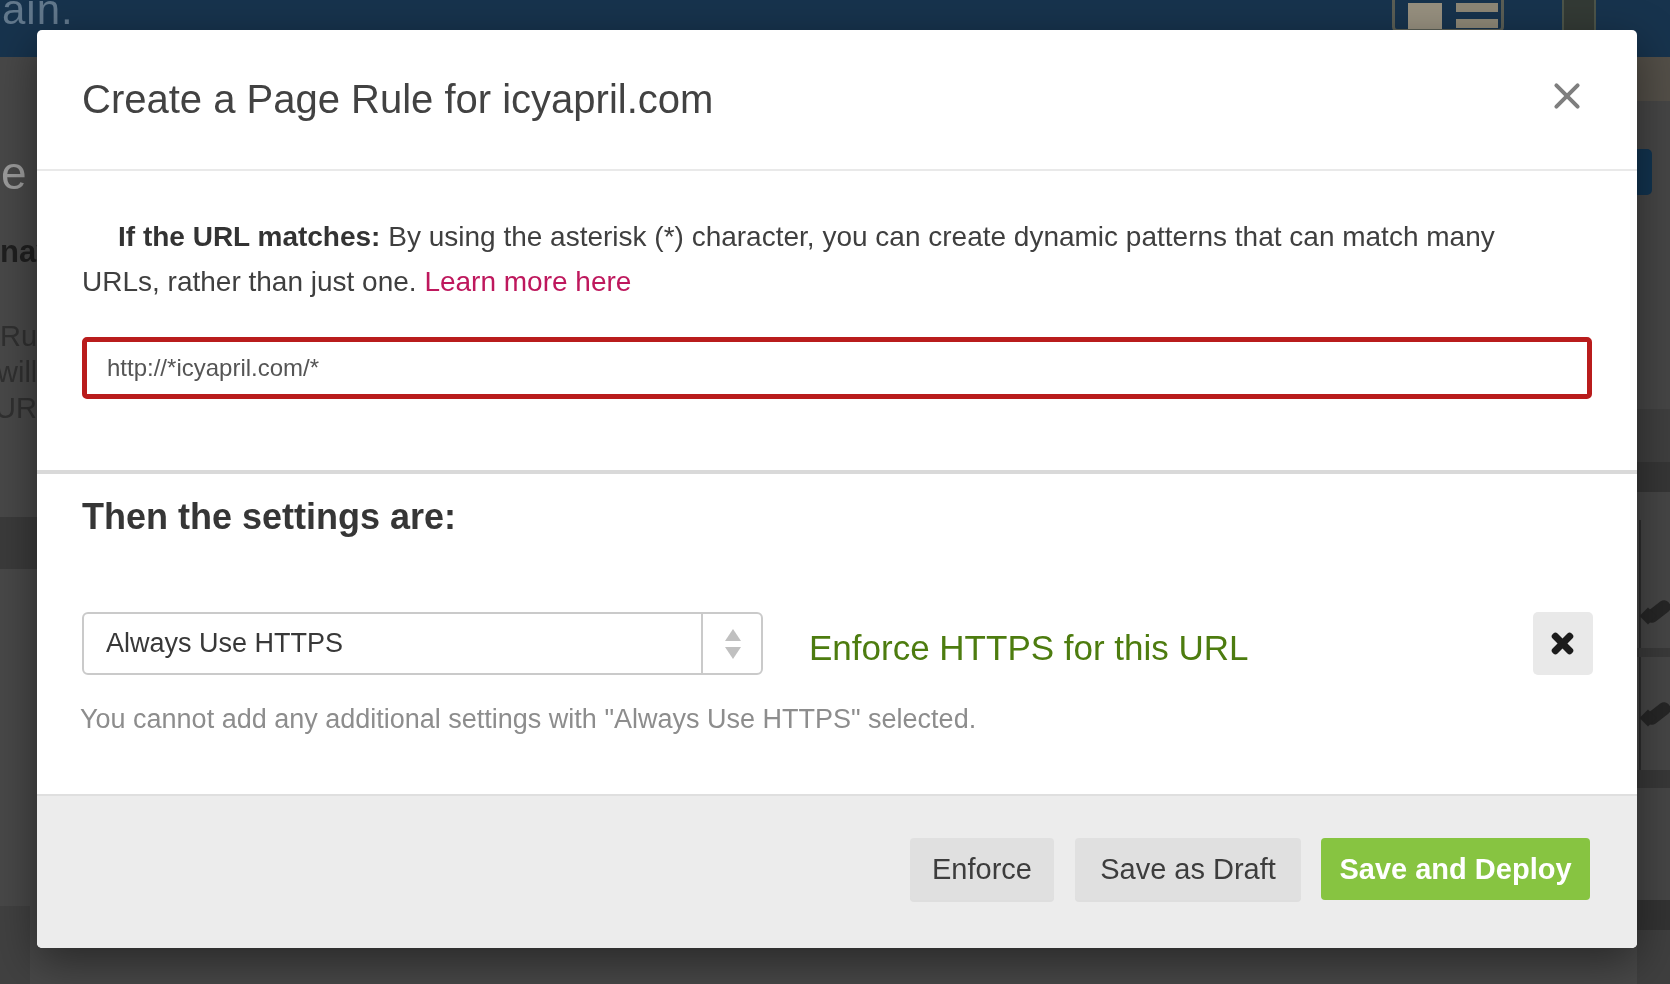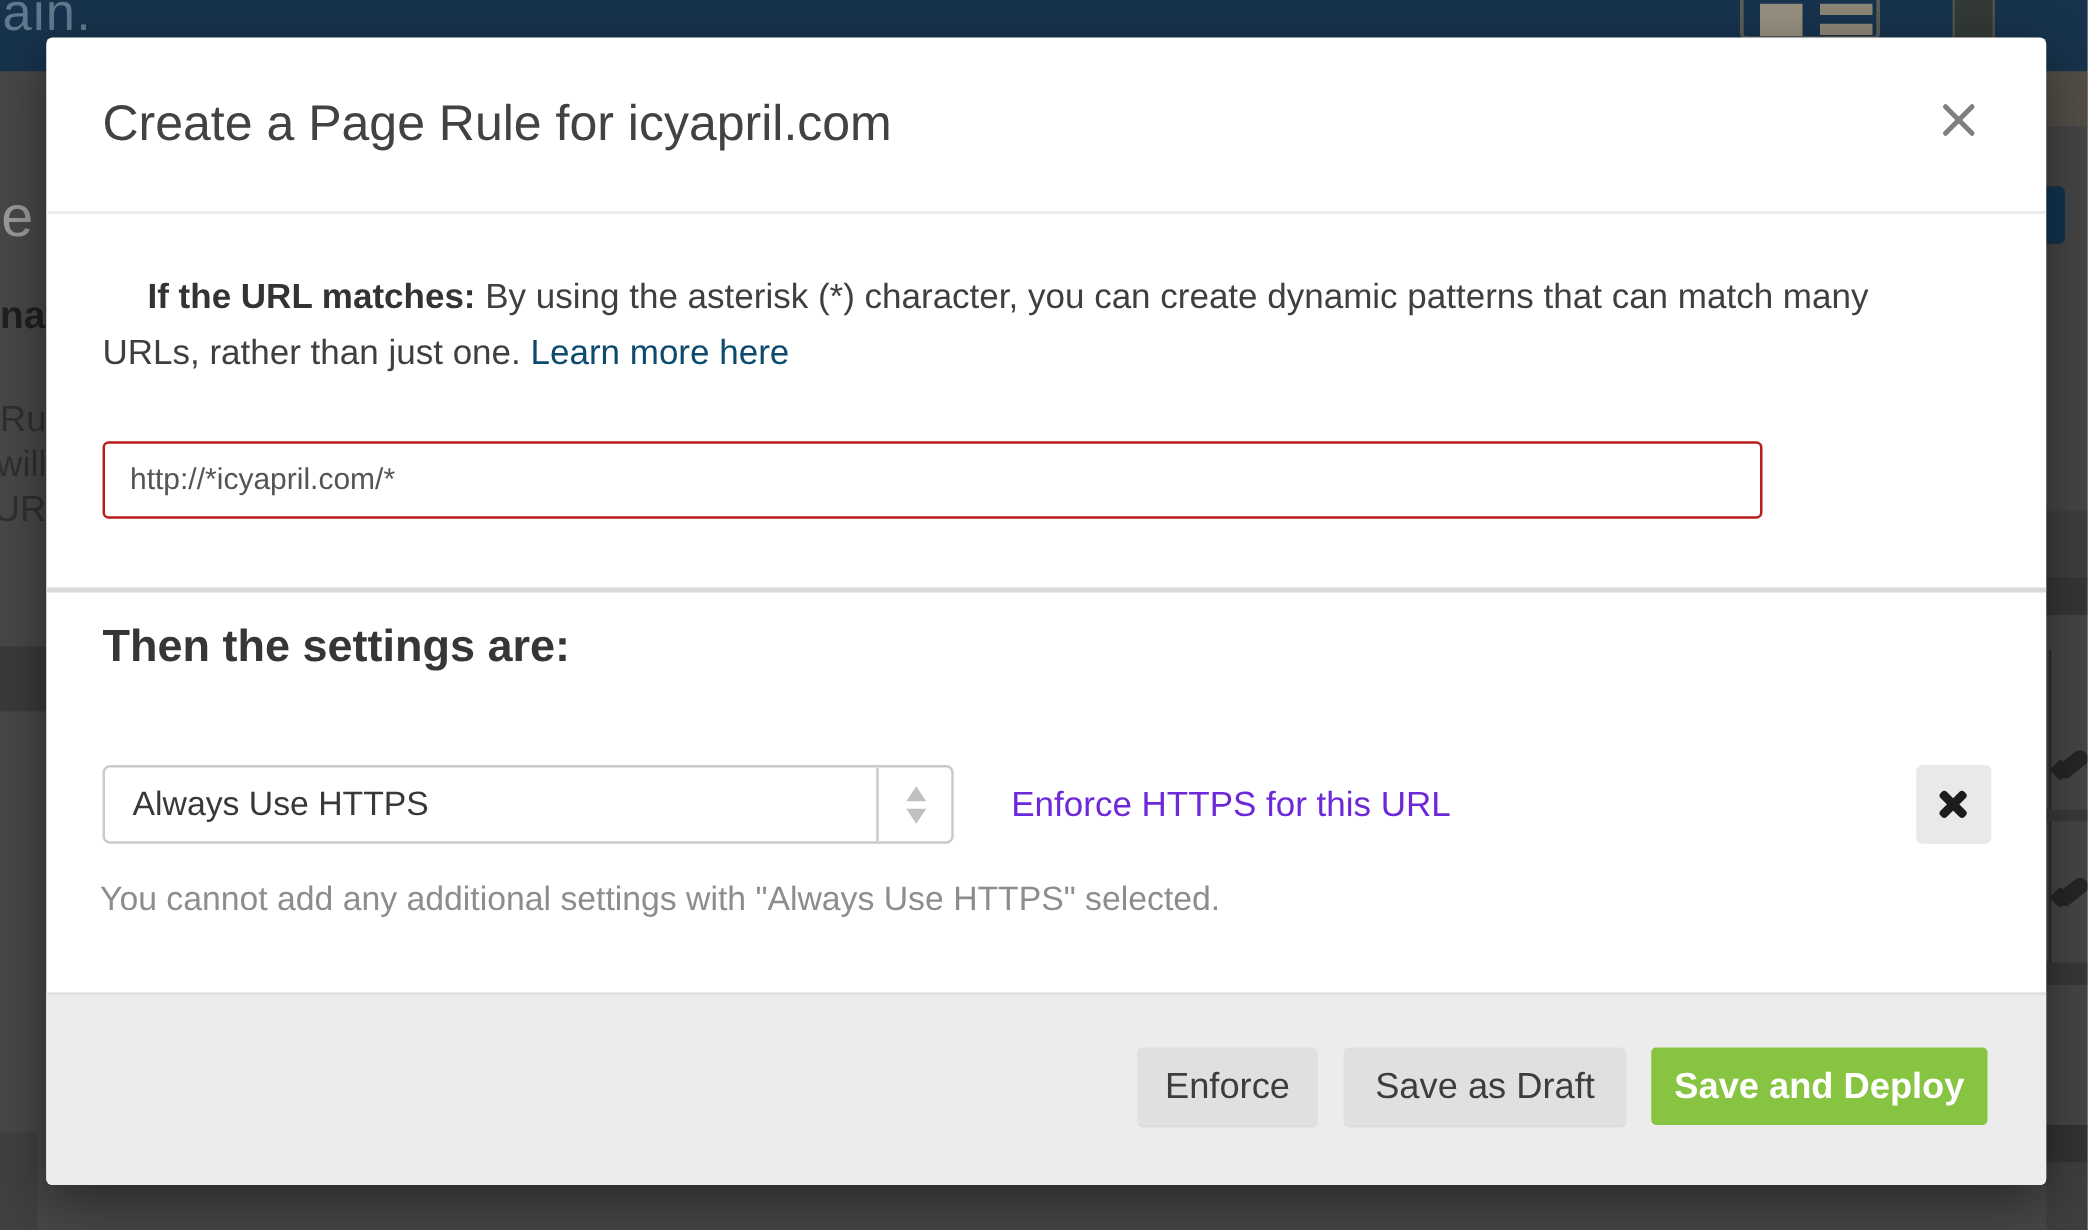--- a/index.html
+++ b/index.html
@@ -48,37 +48,37 @@
   .header-rule { position:absolute; left:0; top:139px; width:1600px; height:2px; background:#e9e9e9; }
 
   .close-btn { position:absolute; left:1510px; top:46px; width:40px; height:40px; cursor:pointer; }
   .close-btn .xbar { position:absolute; left:3px; top:18px; width:34px; height:4px; background:#7f7f7f; border-radius:2px; }
   .close-btn .xbar.a { transform:rotate(45deg); } .close-btn .xbar.b { transform:rotate(-45deg); }
 
   .url-para { position:absolute; left:45px; top:184px; width:1440px; font-size:28px; line-height:45px; color:#3f3f3f; }
   .url-para b { color:#333333;margin-left:36px; }
   .url-para a { color:#2e7cbe; text-decoration:none; cursor:pointer; }
 
-  .url-input { position:absolute; left:45px; top:307px; width:1328px; height:62px; border:2px solid #b91c1c;
+  .url-input { position:absolute; left:45px; top:307px; width:1510px; height:62px; border:5px solid #b91c1c;
                border-radius:5px; padding:0 20px; font-size:24px; color:#555555; font-family:"Liberation Sans", sans-serif;
-               background:#ffffff; outline:none;margin-top:16px; }
+               background:#ffffff; outline:none; }
 
   .section-rule { position:absolute; left:0; top:440px; width:1600px; height:4px; background:#d9d9d9; }
 
   .settings-heading { position:absolute; left:45px; top:466px; font-size:36px; font-weight:700; color:#363636; }
 
   .setting-select { position:absolute; left:45px; top:582px; width:681px; height:63px; border:2px solid #cacaca;
                     border-radius:6px; background:#ffffff; cursor:pointer; }
   .setting-select .sel-value { position:absolute; left:22px; top:0; height:59px; line-height:59px; font-size:27px; color:#383838; }
   .setting-select .sel-arrows { position:absolute; right:0; top:0; width:60px; height:59px; border-left:2px solid #cacaca; }
   .tri { position:absolute; left:22px; width:0; height:0; border-left:8px solid transparent; border-right:8px solid transparent; }
   .tri-up   { top:15px; border-bottom:12px solid #c0c0c0; }
   .tri-down { top:33px; border-top:12px solid #c0c0c0; }
 
-  .enforce-label { position:absolute; left:772px; top:598px; font-size:28px; color:#6d28d9; }
+  .enforce-label { position:absolute; left:772px; top:598px; font-size:35px; color:#4d7c0f; }
 
   .remove-btn { position:absolute; left:1496px; top:582px; width:60px; height:63px; background:#e9e9e9;
                 border:none; border-radius:5px; cursor:pointer; }
   .remove-btn .rxbar { position:absolute; left:16px; top:28px; width:27px; height:7px; background:#1c1c1c; border-radius:3px; }
   .remove-btn .rxbar.a { transform:rotate(45deg); } .remove-btn .rxbar.b { transform:rotate(-45deg); }
 
   .setting-note { position:absolute; left:43px; top:674px; font-size:27px; color:#8d8d8d; }
 
   .modal-footer { position:absolute; left:0; top:764px; width:1600px; height:154px; background:#ececec; border-top:2px solid #dfdfdf; }
 
@@ -132,21 +132,21 @@
 </div>
 
 <div class="modal">
   <h1 class="modal-title">Create a Page Rule for icyapril.com</h1>
   <div class="close-btn">
       <span class="xbar a"></span>
       <span class="xbar b"></span>
     </div>
   <div class="header-rule"></div>
 
-  <p class="url-para"><b>If the URL matches:</b> <span>By using the asterisk (*) character, you can create dynamic patterns that can match many URLs, rather than just one.</span> <a style="color: #0c4a6e;">Learn more here</a></p>
+  <p class="url-para"><b>If the URL matches:</b> <span>By using the asterisk (*) character, you can create dynamic patterns that can match many URLs, rather than just one.</span> <a style="color: #be185d;">Learn more here</a></p>
 
   <input class="url-input" type="text" value="http://*icyapril.com/*" style="">
 
   <div class="section-rule"></div>
 
   <h2 class="settings-heading">Then the settings are:</h2>
 
   <div class="setting-select">
     <span class="sel-value">Always Use HTTPS</span>
     <span class="sel-arrows">

